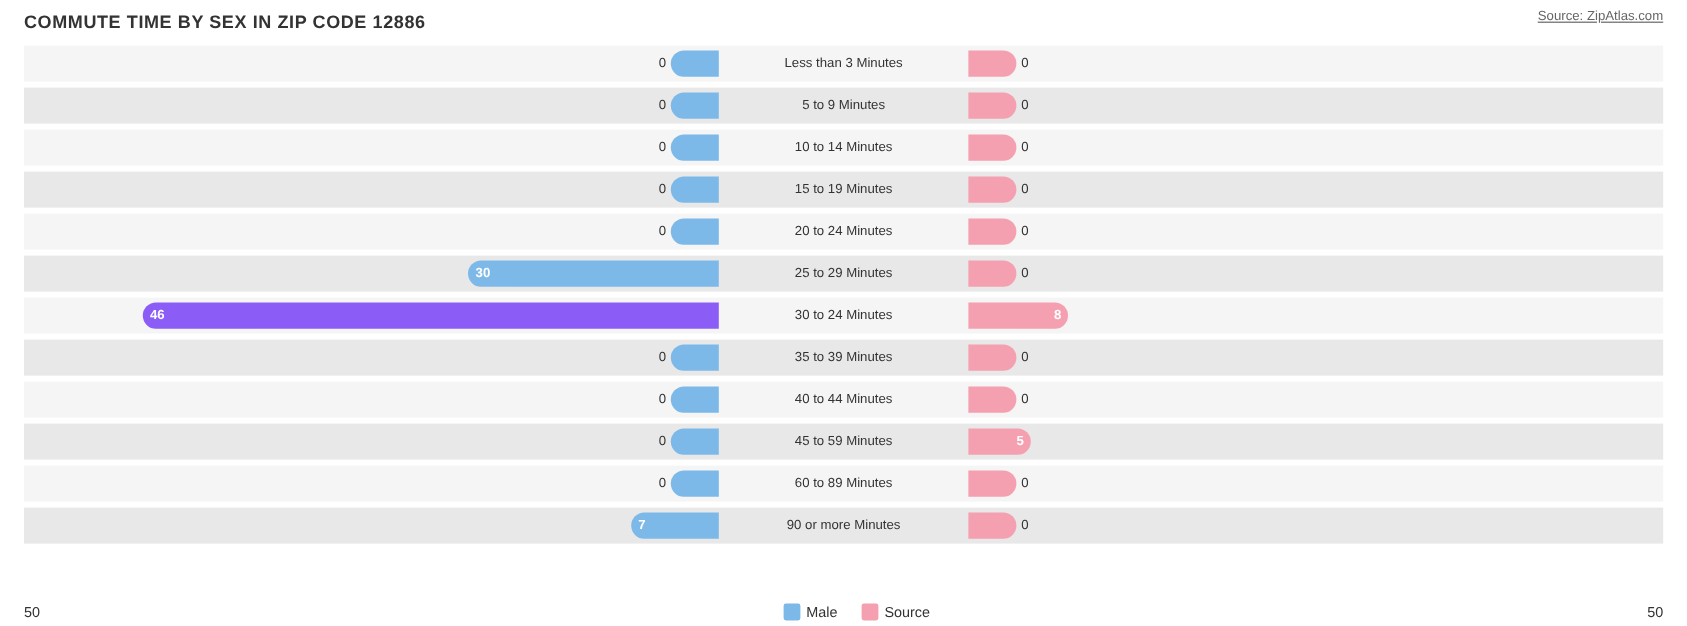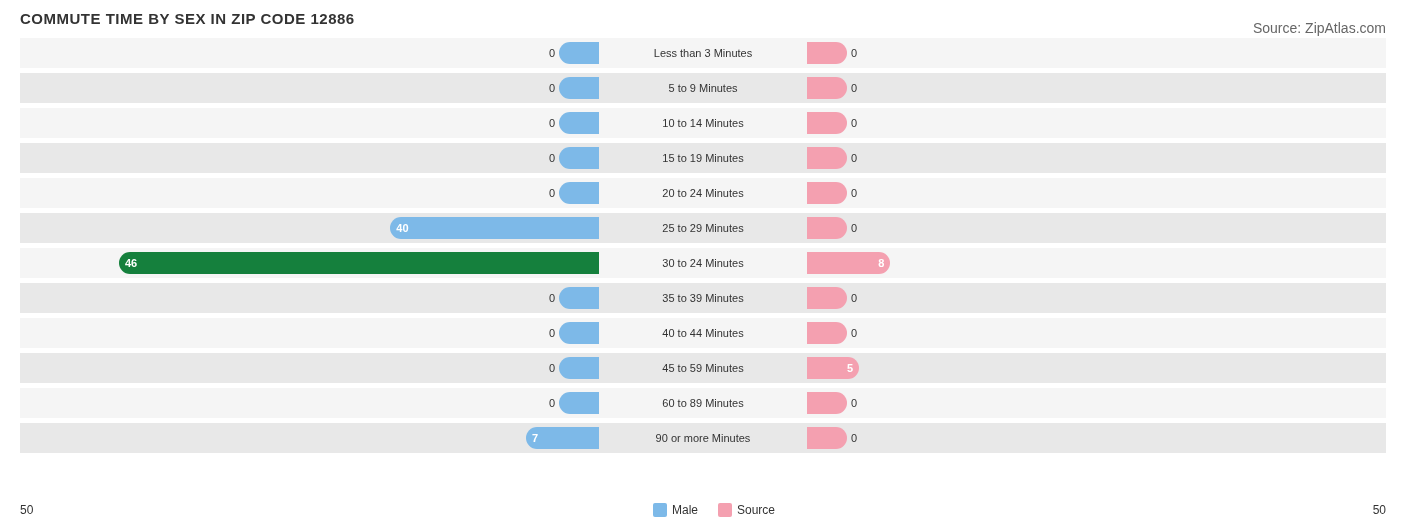--- a/index.html
+++ b/index.html
@@ -23,24 +23,25 @@
       font-size: 15px;
       font-weight: bold;
       color: #333;
       text-transform: uppercase;
       letter-spacing: 0.5px;
       margin-bottom: 8px;
     }
 
     .source {
       position: absolute;
-      top: 20px;
+      top: 8px;
       right: 20px;
-      font-size: 14px;
+      font-size: 11px;
       color: #666;
+      text-decoration: underline;
     }
 
     .chart-area {
       position: relative;
       width: 100%;
       height: 420px;
       display: flex;
       flex-direction: column;
       justify-content: space-around;
     }
@@ -213,35 +214,35 @@
         <div style="width:40px; background:#f4a0b0; height:22px; border-radius:0 11px 11px 0;display:flex;align-items:center;justify-content:flex-end;">
           
         </div>
         <span style="font-size:11px;color:#333;min-width:25px;text-align:left;margin-left:4px;">0</span>
       </div>
     </div>
       <div class="bar-row">
       <div class="left-section" style="width:600px;display:flex;align-items:center;justify-content:flex-end;height:100%;">
         <span style="font-size:11px;color:#333;min-width:25px;text-align:right;margin-right:4px;"></span>
         <div style="width:208.69565217391303px; background:#7db9e8; height:22px; border-radius:11px 0 0 11px;display:flex;align-items:center;justify-content:flex-start;">
-          <span style="color:#fff;font-size:11px;font-weight:bold;padding-left:6px;">40</span>
+          <span style="color:#fff;font-size:11px;font-weight:bold;padding-left:6px;">30</span>
         </div>
       </div>
       <div class="label-section" style="width:200px;text-align:center;font-size:11px;color:#333;white-space:nowrap;flex-shrink:0;">25 to 29 Minutes</div>
       <div class="right-section" style="width:600px;display:flex;align-items:center;justify-content:flex-start;height:100%;">
         <div style="width:40px; background:#f4a0b0; height:22px; border-radius:0 11px 11px 0;display:flex;align-items:center;justify-content:flex-end;">
           
         </div>
         <span style="font-size:11px;color:#333;min-width:25px;text-align:left;margin-left:4px;">0</span>
       </div>
     </div>
       <div class="bar-row">
       <div class="left-section" style="width:600px;display:flex;align-items:center;justify-content:flex-end;height:100%;">
         <span style="font-size:11px;color:#333;min-width:25px;text-align:right;margin-right:4px;"></span>
-        <div style="width:480px; background:#15803d; height:22px; border-radius:11px 0 0 11px;display:flex;align-items:center;justify-content:flex-start;">
+        <div style="width:480px; background:#8b5cf6; height:22px; border-radius:11px 0 0 11px;display:flex;align-items:center;justify-content:flex-start;">
           <span style="color:#fff;font-size:11px;font-weight:bold;padding-left:6px;">46</span>
         </div>
       </div>
       <div class="label-section" style="width:200px;text-align:center;font-size:11px;color:#333;white-space:nowrap;flex-shrink:0;">30 to 24 Minutes</div>
       <div class="right-section" style="width:600px;display:flex;align-items:center;justify-content:flex-start;height:100%;">
         <div style="width:83.47826086956522px; background:#f4a0b0; height:22px; border-radius:0 11px 11px 0;display:flex;align-items:center;justify-content:flex-end;">
           <span style="color:#fff;font-size:11px;font-weight:bold;padding-right:6px;">8</span>
         </div>
         <span style="font-size:11px;color:#333;min-width:25px;text-align:left;margin-left:4px;"></span>
       </div>

